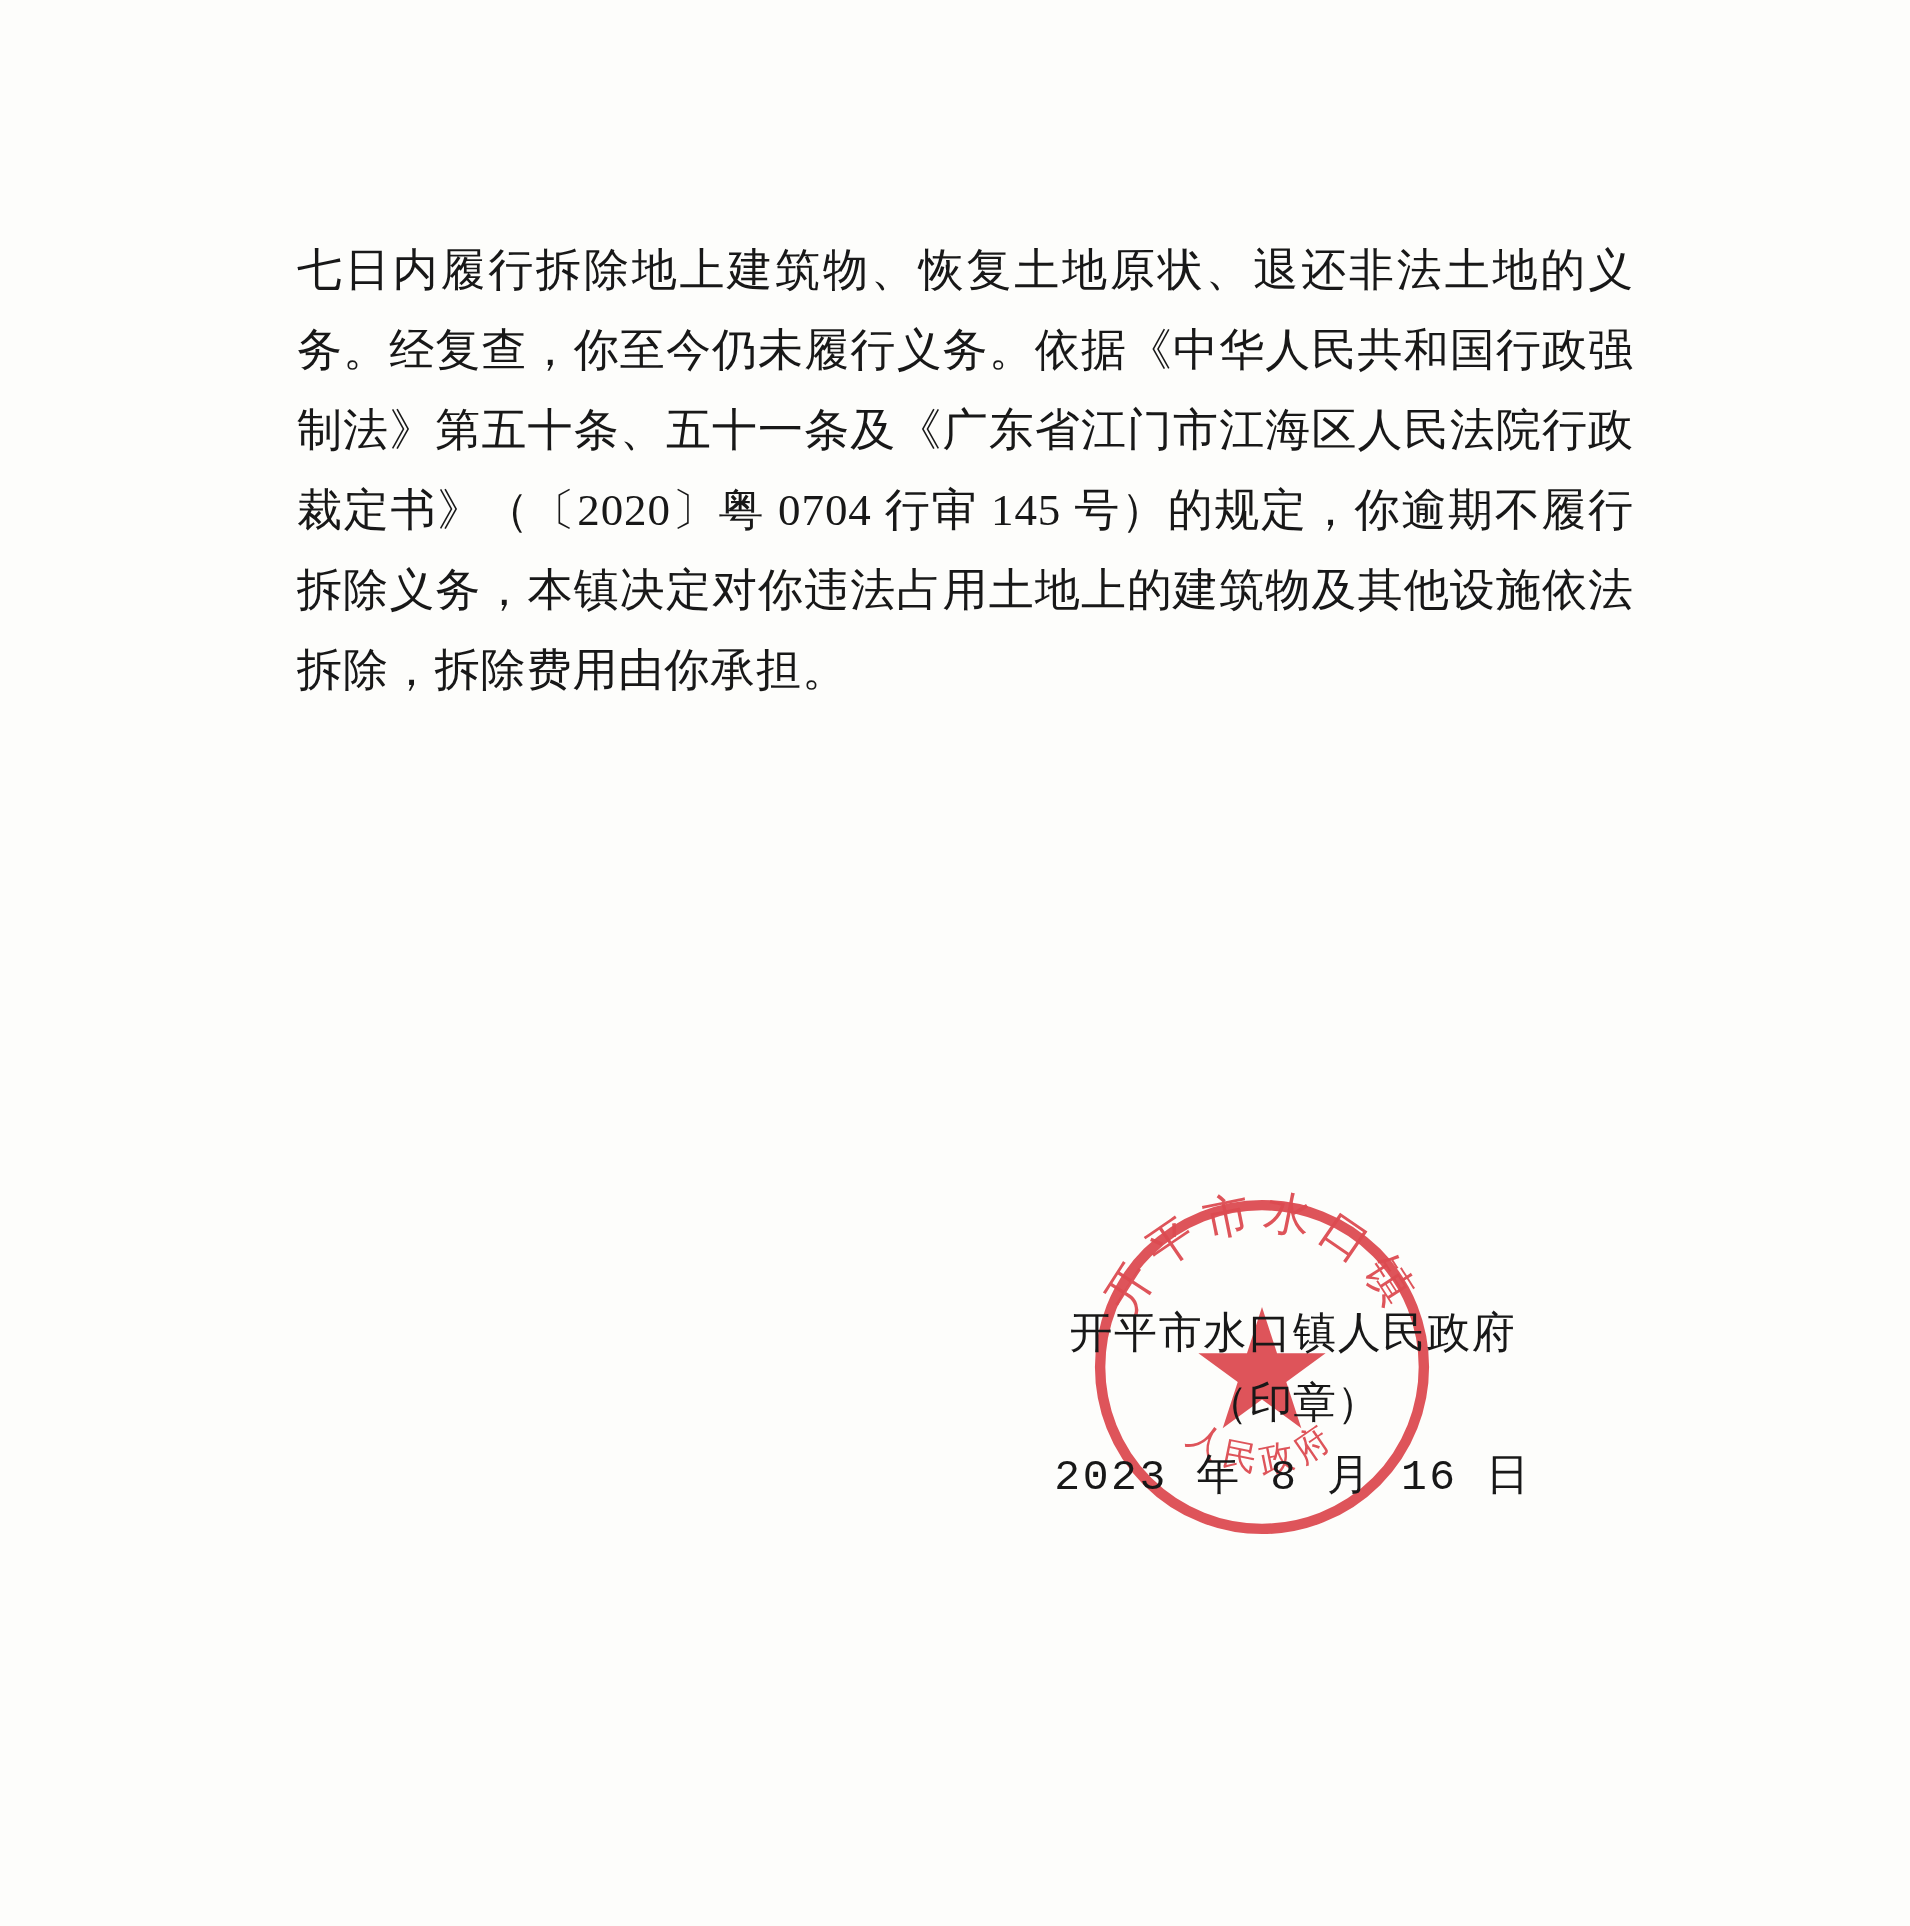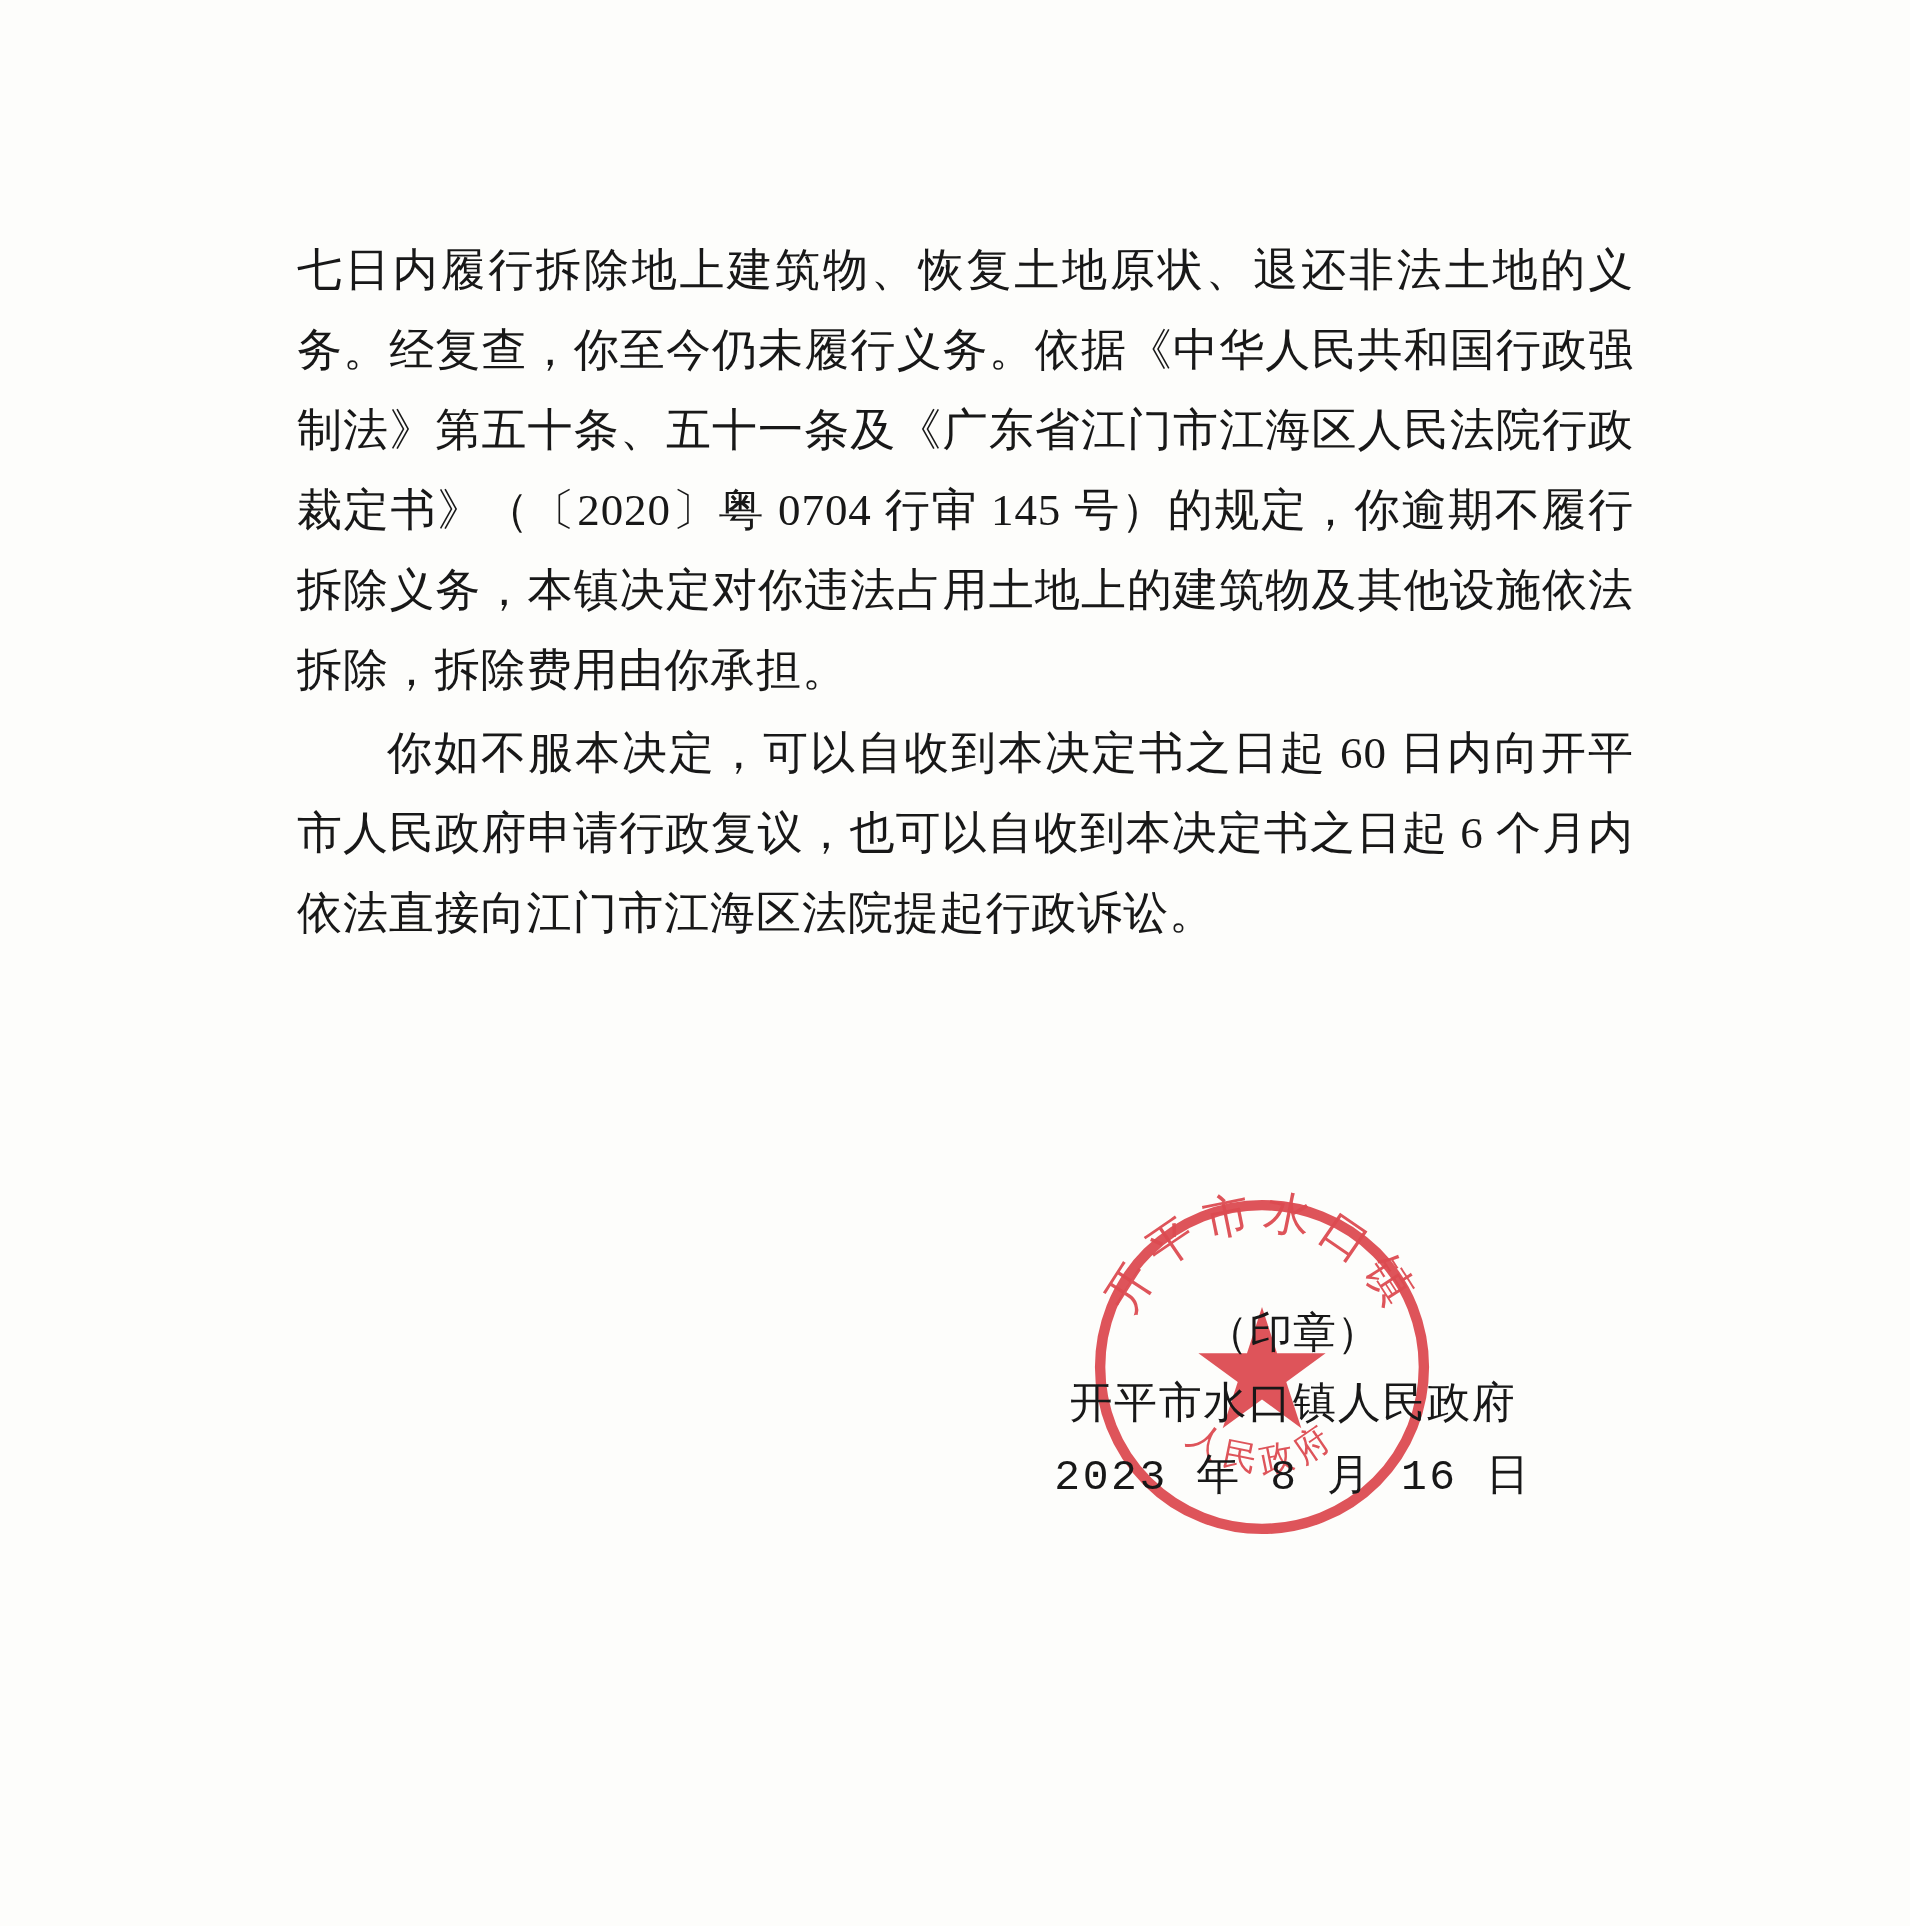--- a/index.html
+++ b/index.html
@@ -86,21 +86,20 @@
   }
   .seal svg { display: block; width: 100%; height: 100%; }
 </style>
 </head>
 <body>
 
 <div class="page">
 
   <div class="content">
     <p class="para">七日内履行拆除地上建筑物、恢复土地原状、退还非法土地的义务。经复查，你至今仍未履行义务。依据《中华人民共和国行政强制法》第五十条、五十一条及《广东省江门市江海区人民法院行政裁定书》（〔2020〕粤 0704 行审 145 号）的规定，你逾期不履行拆除义务，本镇决定对你违法占用土地上的建筑物及其他设施依法拆除，拆除费用由你承担。</p>
-    <p class="para indent">你如不服本决定，可以自收到本决定书之日起 60 日内向开平市人民政府申请行政复议，也可以自收到本决定书之日起 6 个月内依法直接向江门市江海区法院提起行政诉讼。</p>
   </div>
 
   <div class="sign-block">
     <div class="sign-inner">
 
       <div class="seal">
         <svg viewBox="0 0 320 320" xmlns="http://www.w3.org/2000/svg">
           <defs>
             <path id="arcTop" d="M 40,160 A 120,120 0 0 1 280,160" fill="none"></path>
             <path id="arcBottom" d="M 70,160 A 90,90 0 0 0 250,160" fill="none"></path>
@@ -109,20 +108,20 @@
           <text font-size="40" fill="#d8333a" font-family="'Liberation Serif', serif" letter-spacing="8" opacity="0.95">
             <textPath href="#arcTop" startOffset="50%" text-anchor="middle">开平市水口镇</textPath>
           </text>
           <text font-size="30" fill="#d8333a" font-family="'Liberation Serif', serif" letter-spacing="6" opacity="0.95">
             <textPath href="#arcBottom" startOffset="50%" text-anchor="middle">人民政府</textPath>
           </text>
           <polygon fill="#d8333a" opacity="0.95" points="160,108 173,148 215,148 181,173 194,213 160,188 126,213 139,173 105,148 147,148"></polygon>
         </svg>
       </div>
 
+      <div class="sign-line">开平市水口镇人民政府</div>
       <div class="sign-line seal-label">（印章）</div>
-      <div class="sign-line">开平市水口镇人民政府</div>
       <div class="sign-line date">2023 年 8 月 16 日</div>
     </div>
   </div>
 
 </div>
 
 
 </body></html>

